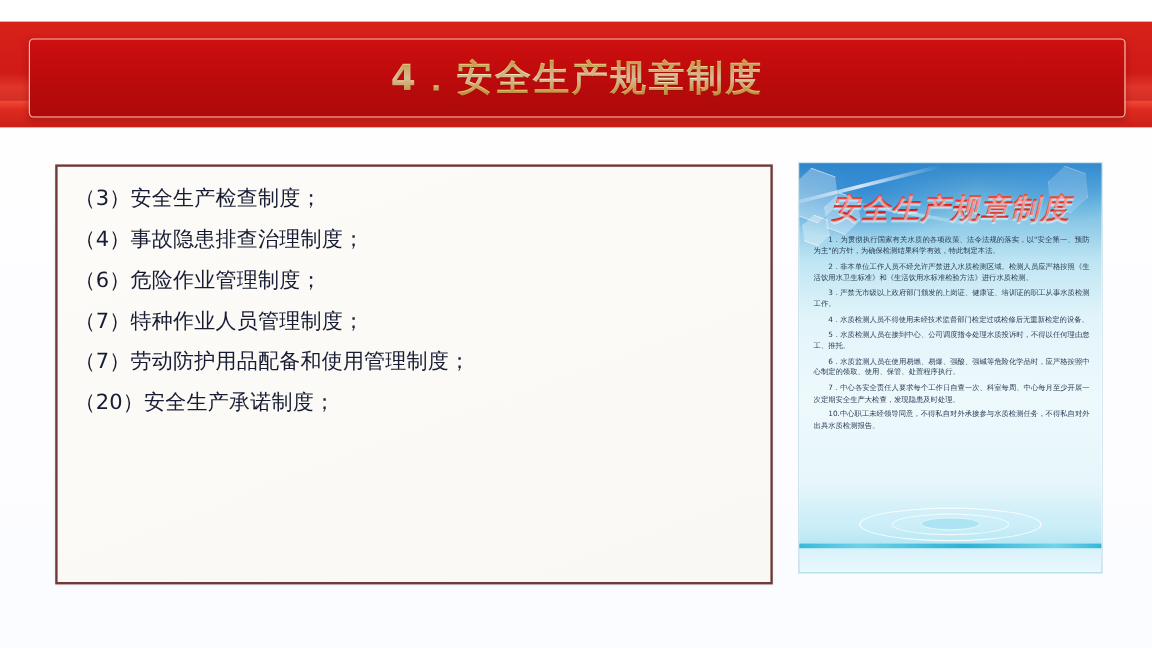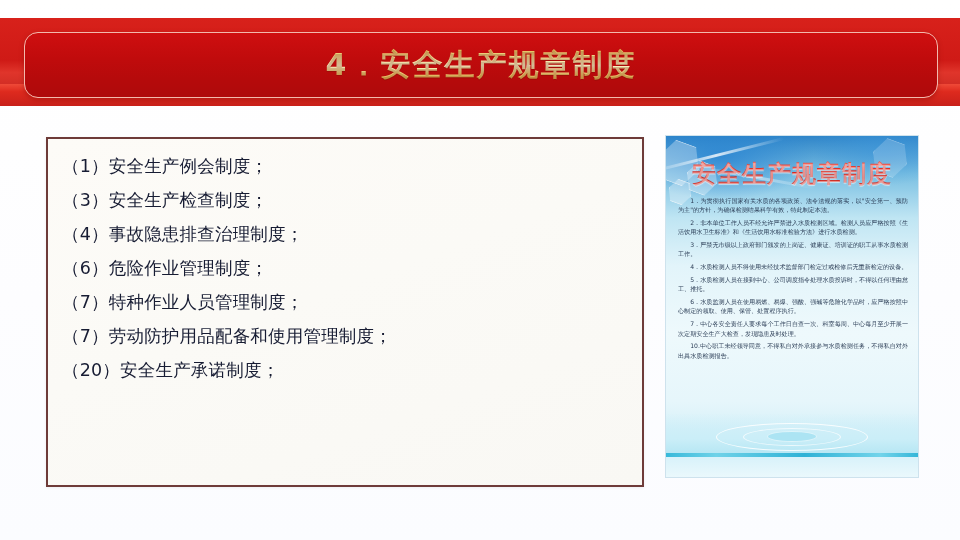--- a/index.html
+++ b/index.html
@@ -21,21 +21,21 @@
     position:absolute;left:0;top:18px;width:960px;height:88px;
     background:linear-gradient(180deg,#d8211b 0%,#cf1a16 48%,#e0352b 62%,#cc2a22 82%,#bf211a 100%);
     overflow:visible;
   }
   #header-banner .band-shine{
     position:absolute;left:0;bottom:0;width:100%;height:22px;
     background:linear-gradient(180deg,#ef4a38 0%,#de2a1e 35%,#c8201a 100%);
   }
   #header-plate{
     position:absolute;left:24px;top:32px;width:912px;height:64px;
-    border-radius:14px;
+    border-radius:4px;
     background:
       linear-gradient(180deg,#cf0f10 0%,#c00b0c 40%,#b60a0b 70%,#ae0a0b 100%);
     border:1.5px solid #f3b9ad;
     box-shadow:0 2px 5px rgba(120,0,0,.35);
     display:flex;align-items:center;justify-content:center;
     z-index:3;
   }
   #header-title{
     font-size:30px;
     font-weight:bold;
@@ -97,20 +97,21 @@
   #poster .streak.s2{left:30px;top:40px;width:120px;transform:rotate(10deg);opacity:.6;}
 
   #poster-title{
     position:absolute;left:0;top:22px;width:100%;
     text-align:center;
     font-size:24px;font-weight:bold;letter-spacing:1px;
     background:linear-gradient(180deg,#f06a5e 0%,#e12a20 30%,#c2110c 62%,#e2564a 100%);
     -webkit-background-clip:text;background-clip:text;
     -webkit-text-fill-color:transparent;
     text-shadow:0 1px 1px rgba(255,255,255,.55);
+    font-style:italic;
   }
   #poster-body{
     position:absolute;left:12px;right:10px;top:60px;
     font-size:6.1px;line-height:9.3px;
     color:#2a3c55;
     text-align:justify;
   }
   #poster-body p{margin:0 0 3.5px 0;text-indent:2em;}
 
   
@@ -142,21 +143,20 @@
 
   <div id="header-banner">
     <div class="band-shine"></div>
   </div>
   <div id="header-plate">
     <div id="header-title">4．安全生产规章制度</div>
   </div>
 
   <div id="content-box">
     <ul id="policy-list">
-      <li>（1）安全生产例会制度；</li>
       <li>（3）安全生产检查制度；</li>
       <li>（4）事故隐患排查治理制度；</li>
       <li>（6）危险作业管理制度；</li>
       <li>（7）特种作业人员管理制度；</li>
       <li>（7）劳动防护用品配备和使用管理制度；</li>
       <li>（20）安全生产承诺制度；</li>
     </ul>
   </div>
 
   <div id="poster">

